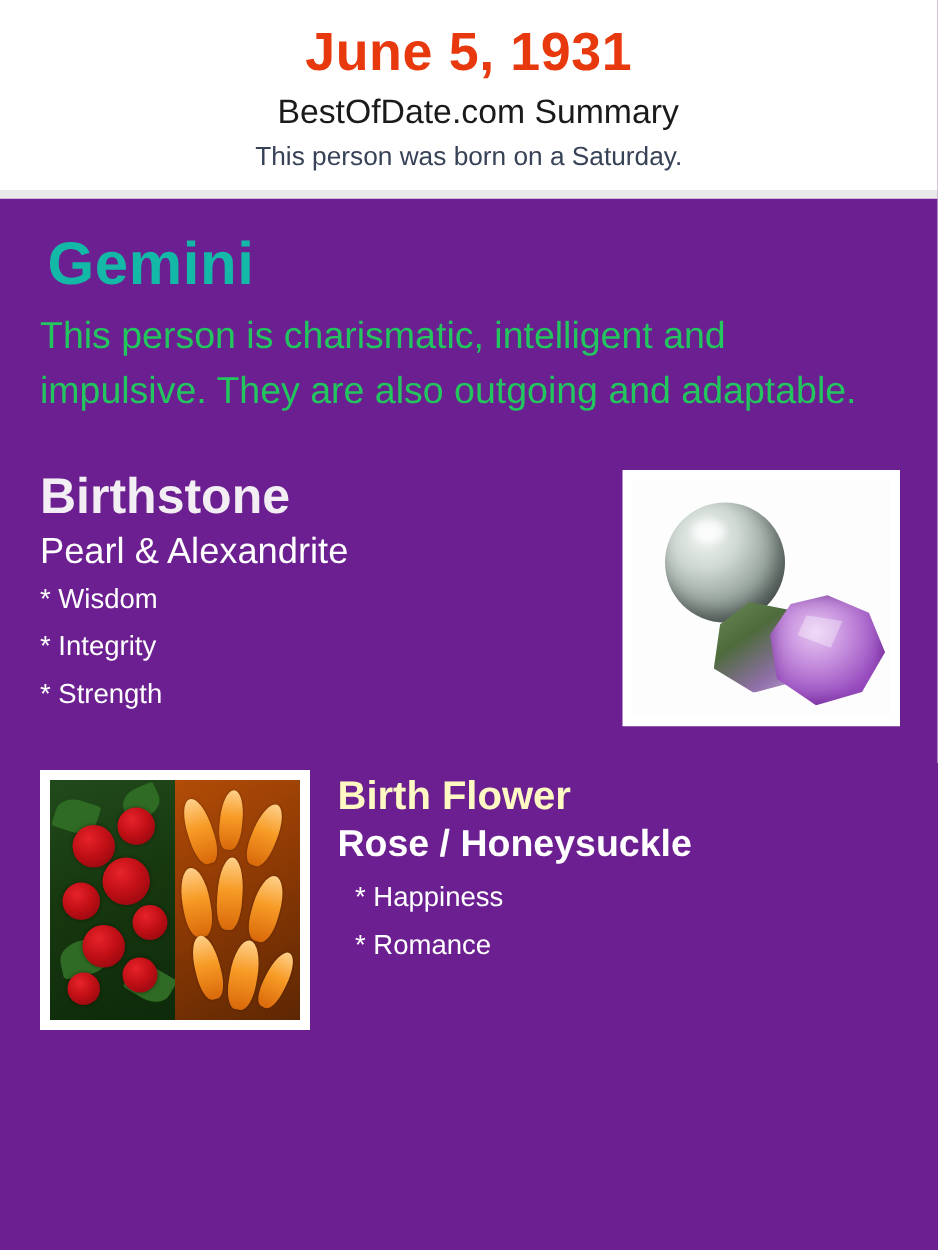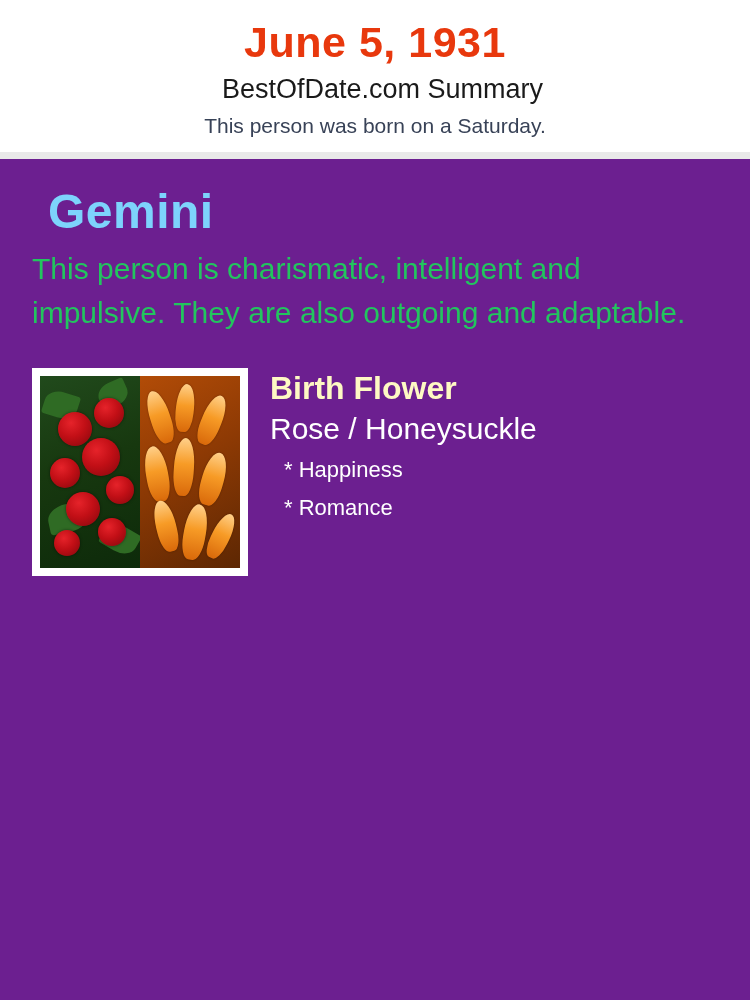--- a/index.html
+++ b/index.html
@@ -61,23 +61,23 @@
     flex: 1;
     padding: 28px 30px 0 32px;
     box-sizing: border-box;
     color: #ffffff;
     position: relative;
   }
 
   .zodiac-title {
     font-size: 48px;
     font-weight: bold;
-    color: #7dd3fc;
+    color: #14b8a6;
     line-height: 1.05;
-    margin: 0 0 10px 16px;
+    margin: 0 0 10px 6px;
     letter-spacing: 0.5px;
   }
   .zodiac-desc {
     font-size: 30px;
     line-height: 1.45;
     color: #22c55e;
     margin: 0;
     max-width: 660px;
   }
 
@@ -240,20 +240,21 @@
     font-weight: bold;
     color: #fef9c3;
     line-height: 1.05;
     margin: 0;
   }
   .flower-sub {
     font-size: 30px;
     color: #ffffff;
     line-height: 1.25;
     margin: 4px 0 12px 0;
+    font-weight: bold;
   }
   .flower-bullet {
     font-size: 22px;
     color: #ffffff;
     line-height: 1.0;
     margin: 0 0 16px 14px;
   }
 </style>
 </head>
 <body>
@@ -267,20 +268,36 @@
   </div>
   <div class="header-divider"></div>
 
   <div class="panel">
 
     <div>
       <h1 class="zodiac-title">Gemini</h1>
       <p class="zodiac-desc">This person is charismatic, intelligent and impulsive. They are also outgoing and adaptable.</p>
     </div>
 
+    <div class="birthstone-block">
+      <div class="birthstone-text">
+        <h2 class="section-title">Birthstone</h2>
+        <div class="section-sub">Pearl &amp; Alexandrite</div>
+        <div class="bullet">* Wisdom</div>
+        <div class="bullet">* Integrity</div>
+        <div class="bullet">* Strength</div>
+      </div>
+      <div class="photo-frame stone-frame">
+        <div class="stone-img">
+          <div class="pearl"></div>
+          <div class="rough"></div>
+          <div class="gem"></div>
+        </div>
+      </div>
+    </div>
 
     <div class="flower-block">
       <div class="photo-frame flower-frame">
         <div class="flower-img">
           <div class="roses">
             <div class="leaf" style="left:4px;  top:16px;  width:34px; height:26px; transform:rotate(18deg);"></div>
             <div class="leaf" style="left:58px; top:6px;   width:30px; height:24px; transform:rotate(-24deg);"></div>
             <div class="leaf" style="left:8px;  top:128px; width:40px; height:28px; transform:rotate(-12deg);"></div>
             <div class="leaf" style="left:62px; top:150px; width:36px; height:26px; transform:rotate(30deg);"></div>
             <div class="rose" style="left:18px; top:36px;  width:34px; height:34px;"></div>

